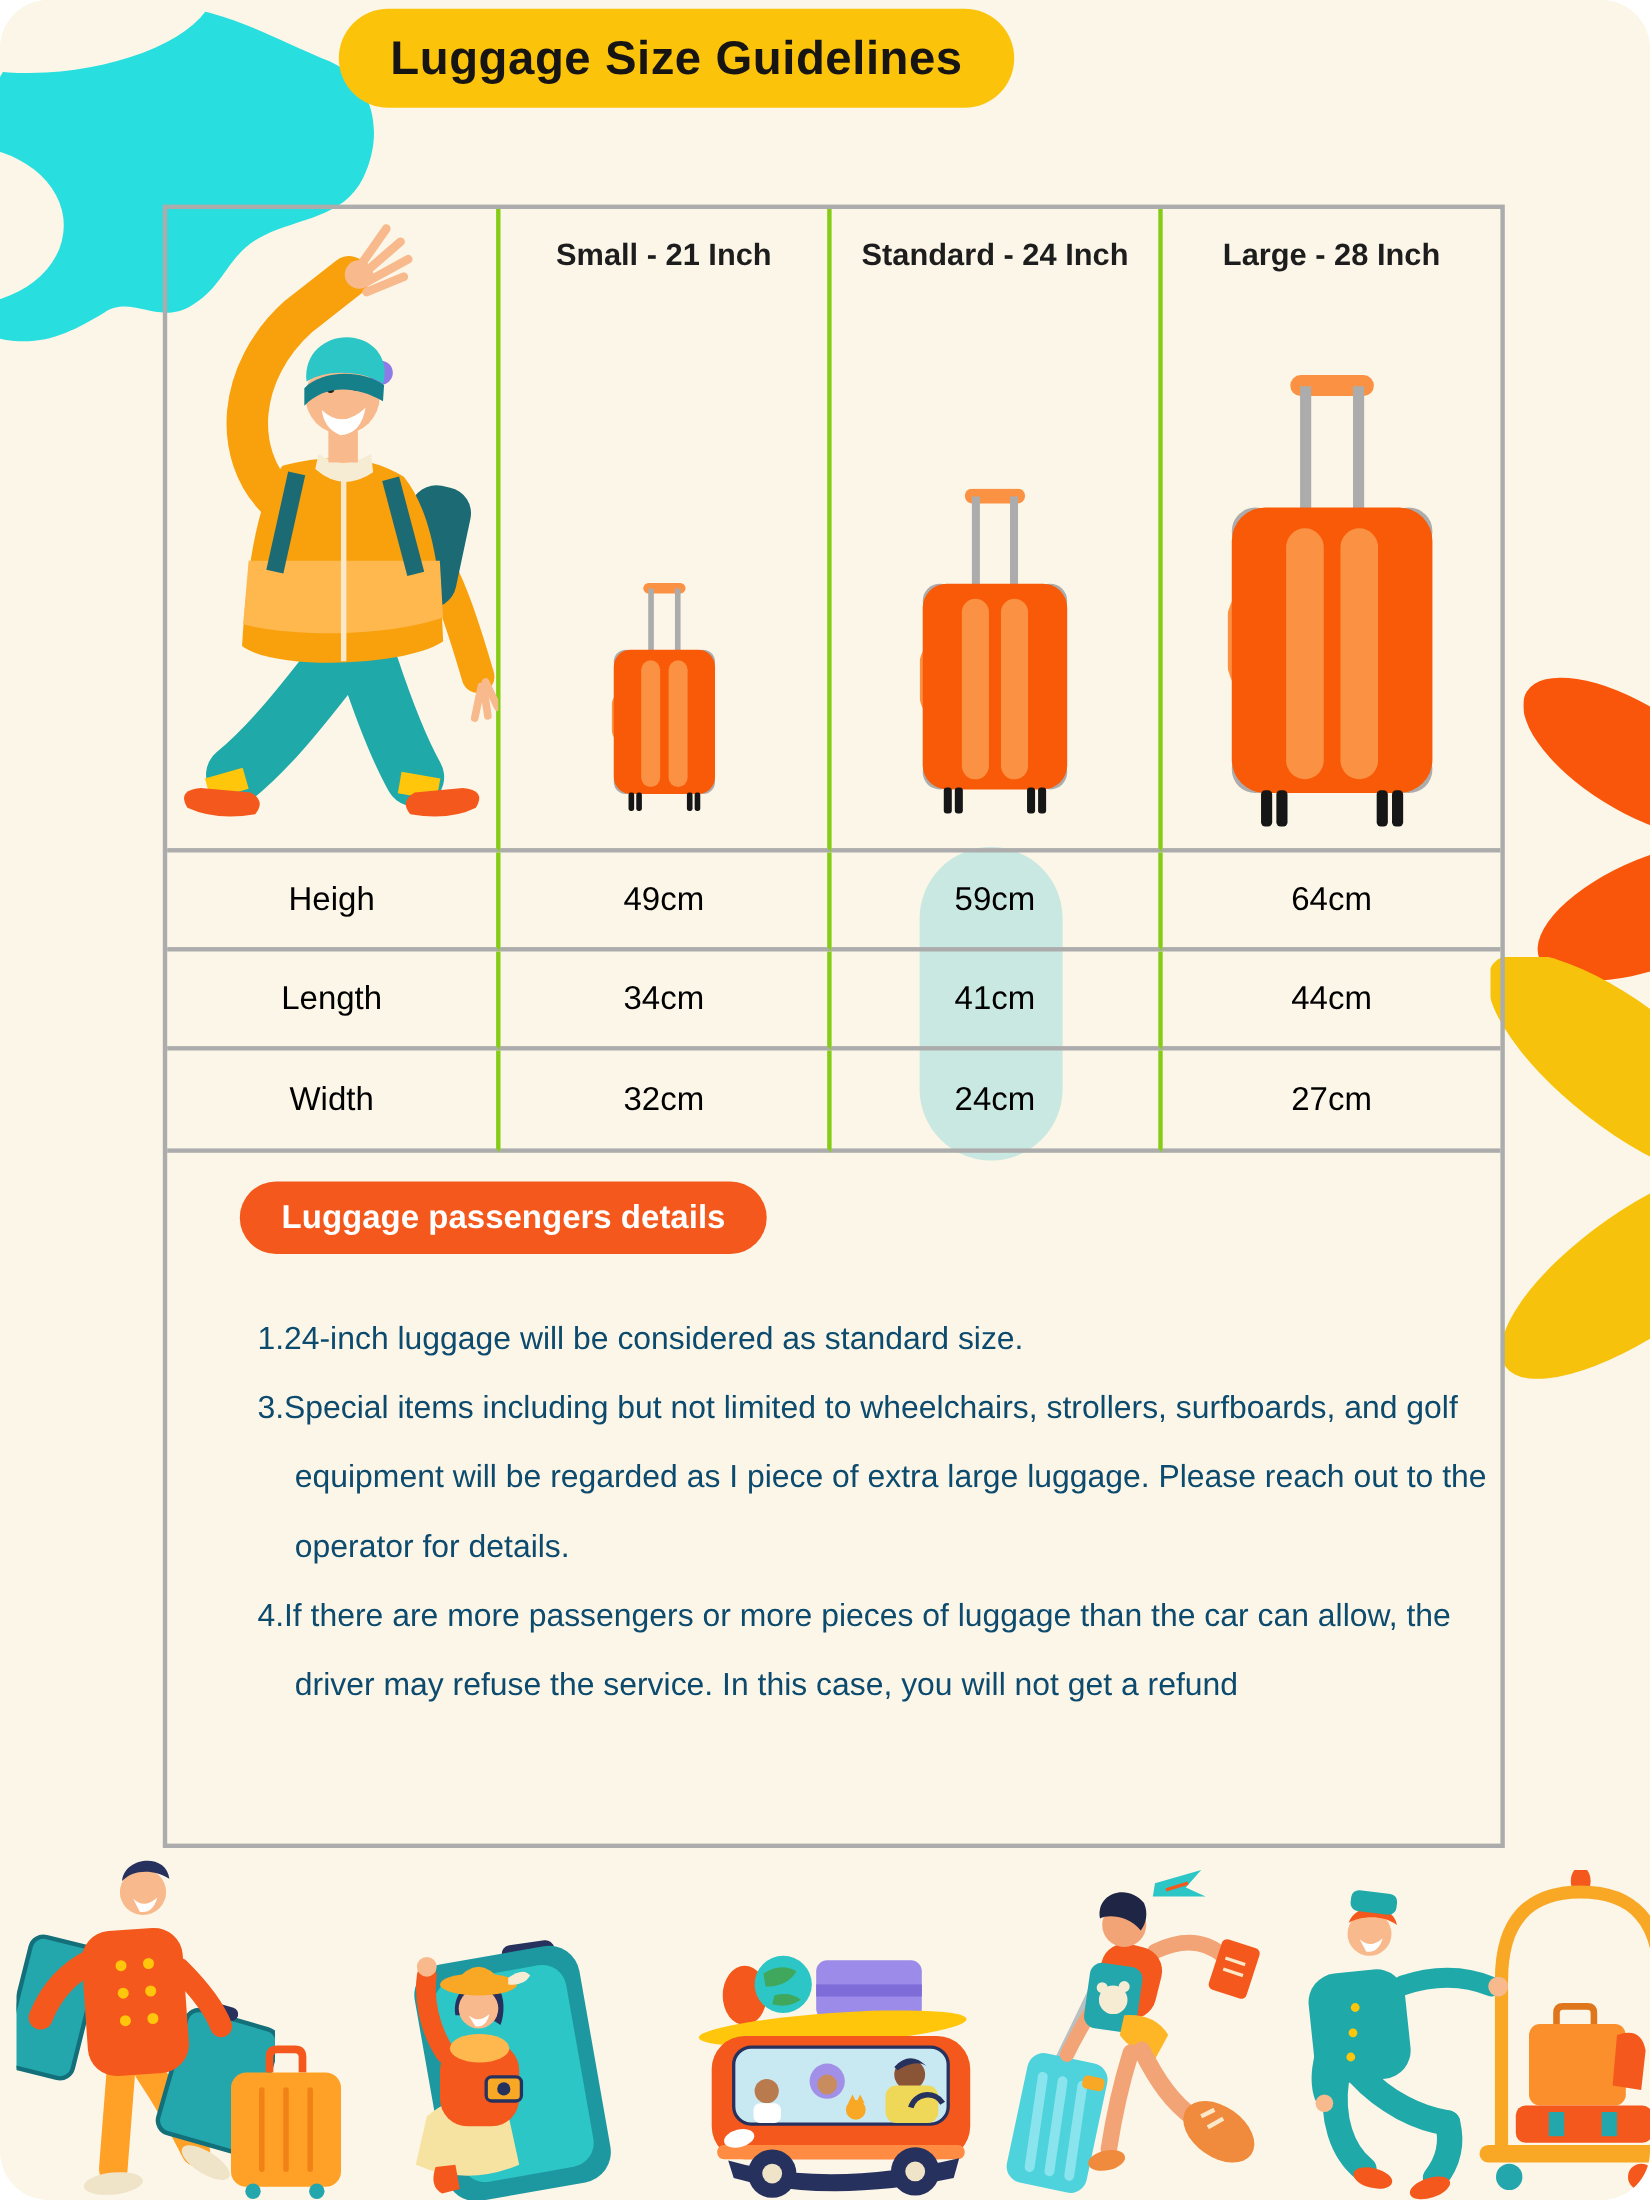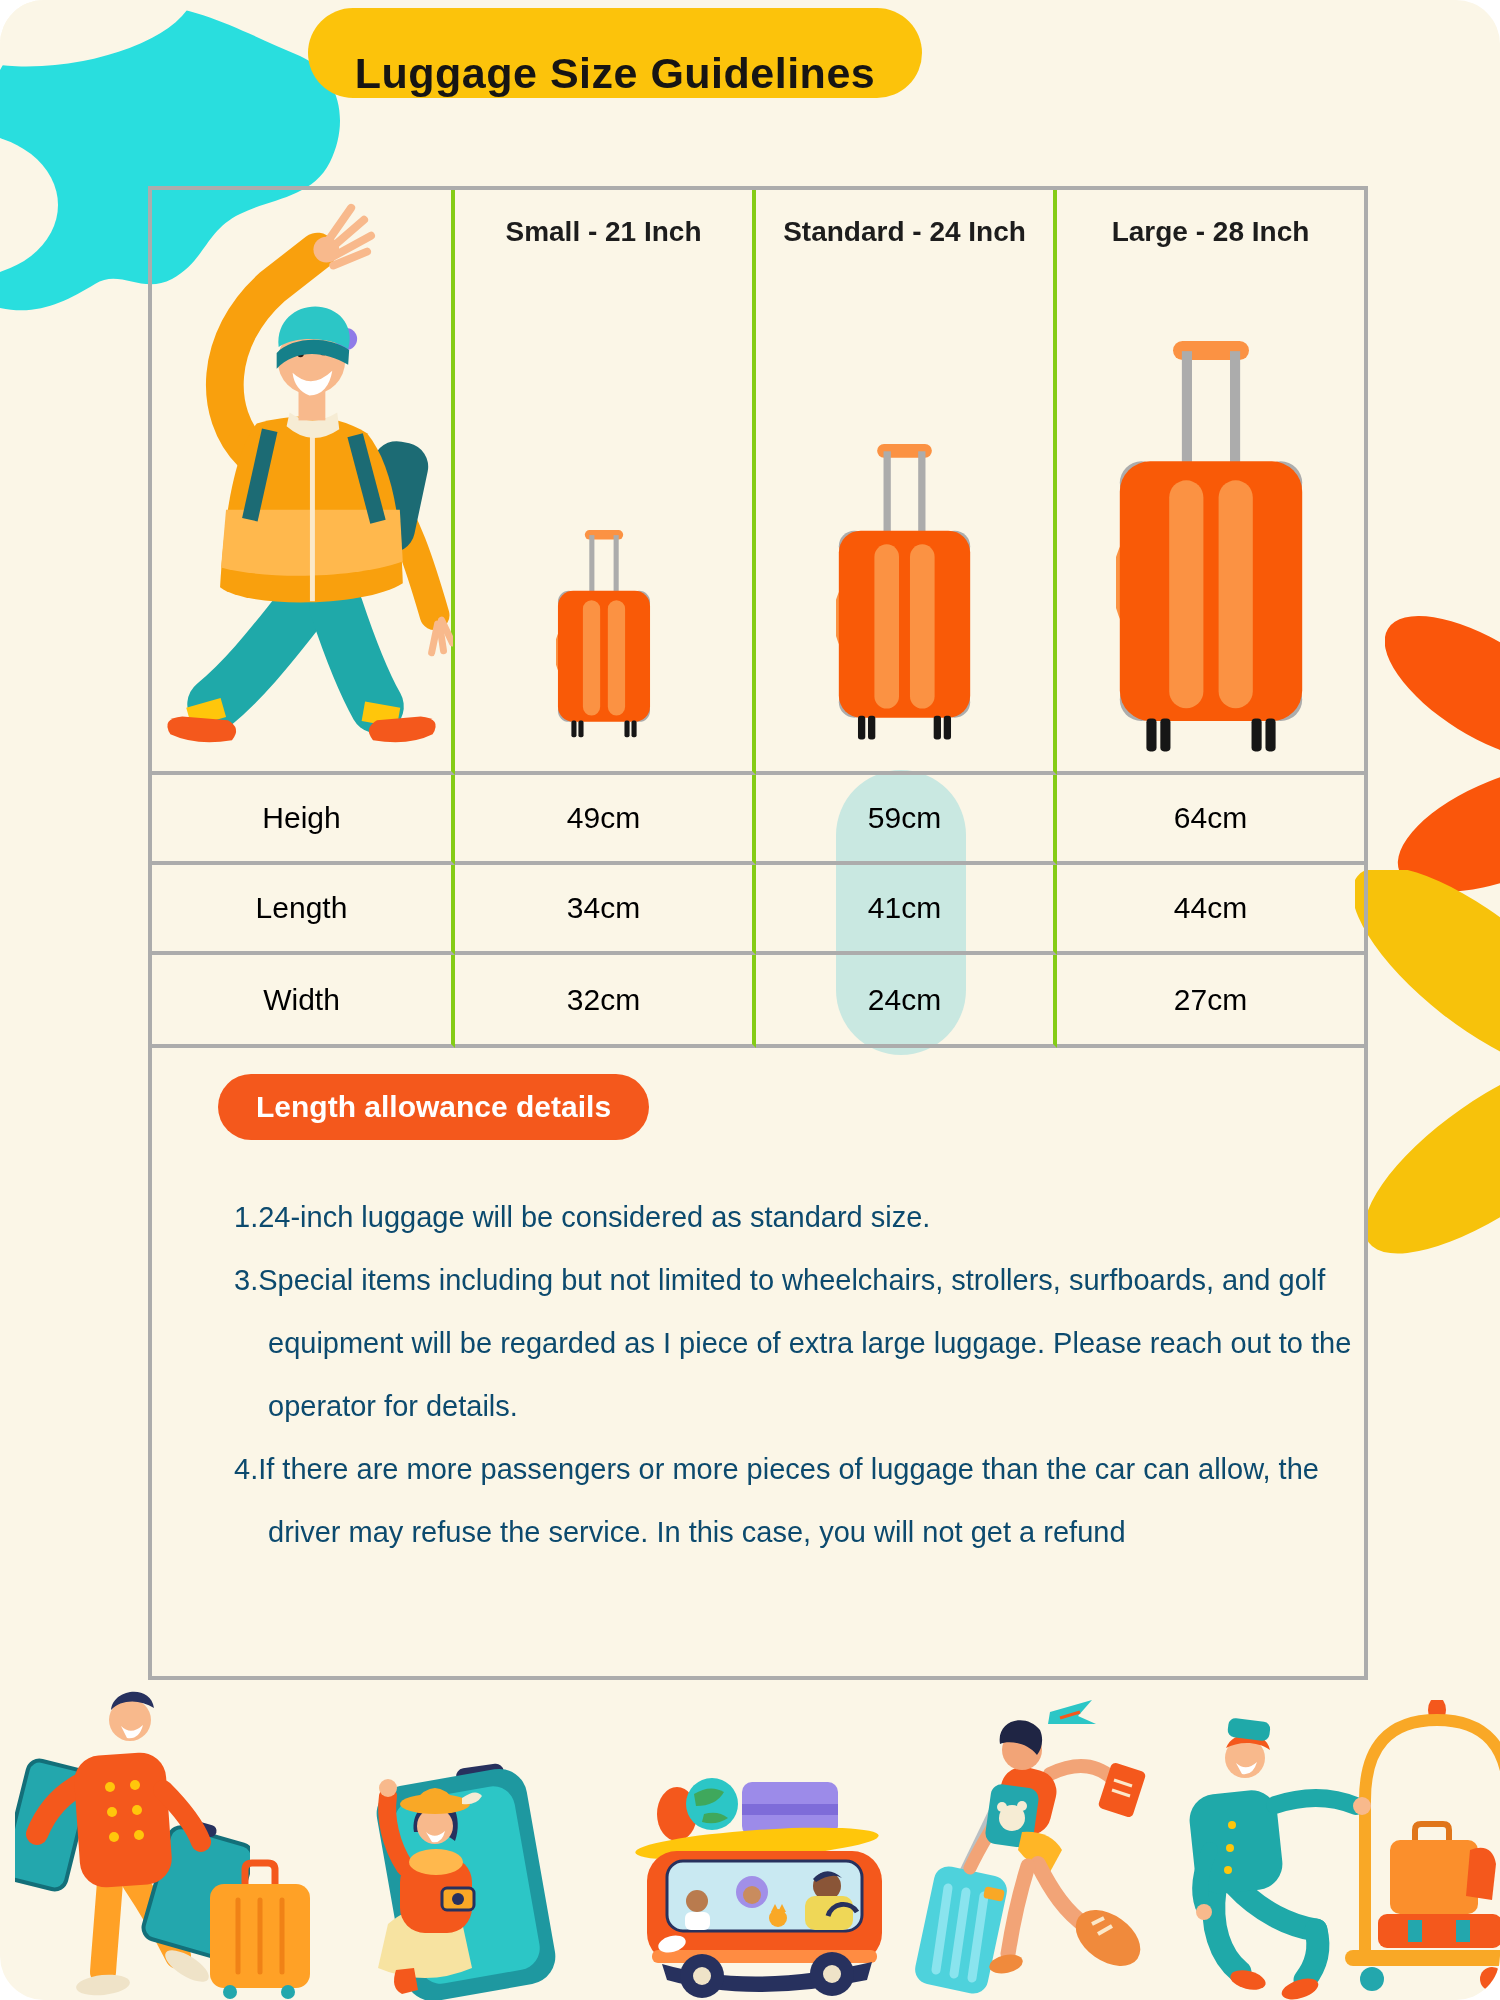--- a/index.html
+++ b/index.html
@@ -2,21 +2,21 @@
 <html><head>
 <meta charset="utf-8">
 <style>
   html,body{margin:0;padding:0;background:#ffffff;}
   body{font-family:"Liberation Sans",sans-serif;}
   .page{position:relative;width:1500px;height:2000px;background:#FBF6E7;border-radius:44px;overflow:hidden;}
   .abs{position:absolute;}
 
   
   .banner{left:308px;top:8px;width:614px;height:90px;background:#FCC30B;border-radius:46px;
-          display:flex;align-items:flex-end;justify-content:center;z-index:3;}
+          display:flex;align-items:center;justify-content:center;z-index:3;}
   .banner-title{font-size:43px;font-weight:800;color:#171513;letter-spacing:.5px;}
 
   
   .hl-pill{left:836px;top:770px;width:130px;height:285px;background:#C9E8E1;border-radius:65px;z-index:1;}
 
   
   .guide-table{left:148px;top:186px;width:1212px;border:4px solid #ACACAC;display:grid;
                grid-template-columns:303px 301px 301px 1fr;
                grid-template-rows:585px 90px 90px 93px 628px;z-index:2;}
   .cell{border-right:4px solid #84cc16;border-bottom:4px solid #ACACAC;display:flex;
@@ -186,21 +186,21 @@
         <span class="cell-text">32cm</span>
       </div>
     <div class="cell">
         <span class="cell-text">24cm</span>
       </div>
     <div class="cell last-col">
         <span class="cell-text">27cm</span>
       </div>
 
     <div class="cell notes-cell">
-      <span class="allow-btn">Length allowance details</span>
+      <span class="allow-btn">Luggage passengers details</span>
       <div class="notes">
         <div class="note"><span>1.</span><span>24-inch luggage will be considered as standard size.</span></div>
         <div class="note"><span>3.</span><span>Special items including but not limited to wheelchairs, strollers, surfboards, and golf equipment will be regarded as I piece of extra large luggage. Please reach out to the operator for details.</span></div>
         <div class="note"><span>4.</span><span>If there are more passengers or more pieces of luggage than the car can allow, the driver may refuse the service. In this case, you will not get a refund</span></div>
       </div>
     </div>
   </div>
 
   <svg class="abs" style="left:15px;top:1672px" width="235" height="328" viewBox="0 0 235 328">
     <path d="M120 210 C 140 240 152 262 163 284" stroke="#FFA126" stroke-width="26" stroke-linecap="round" fill="none"></path>

